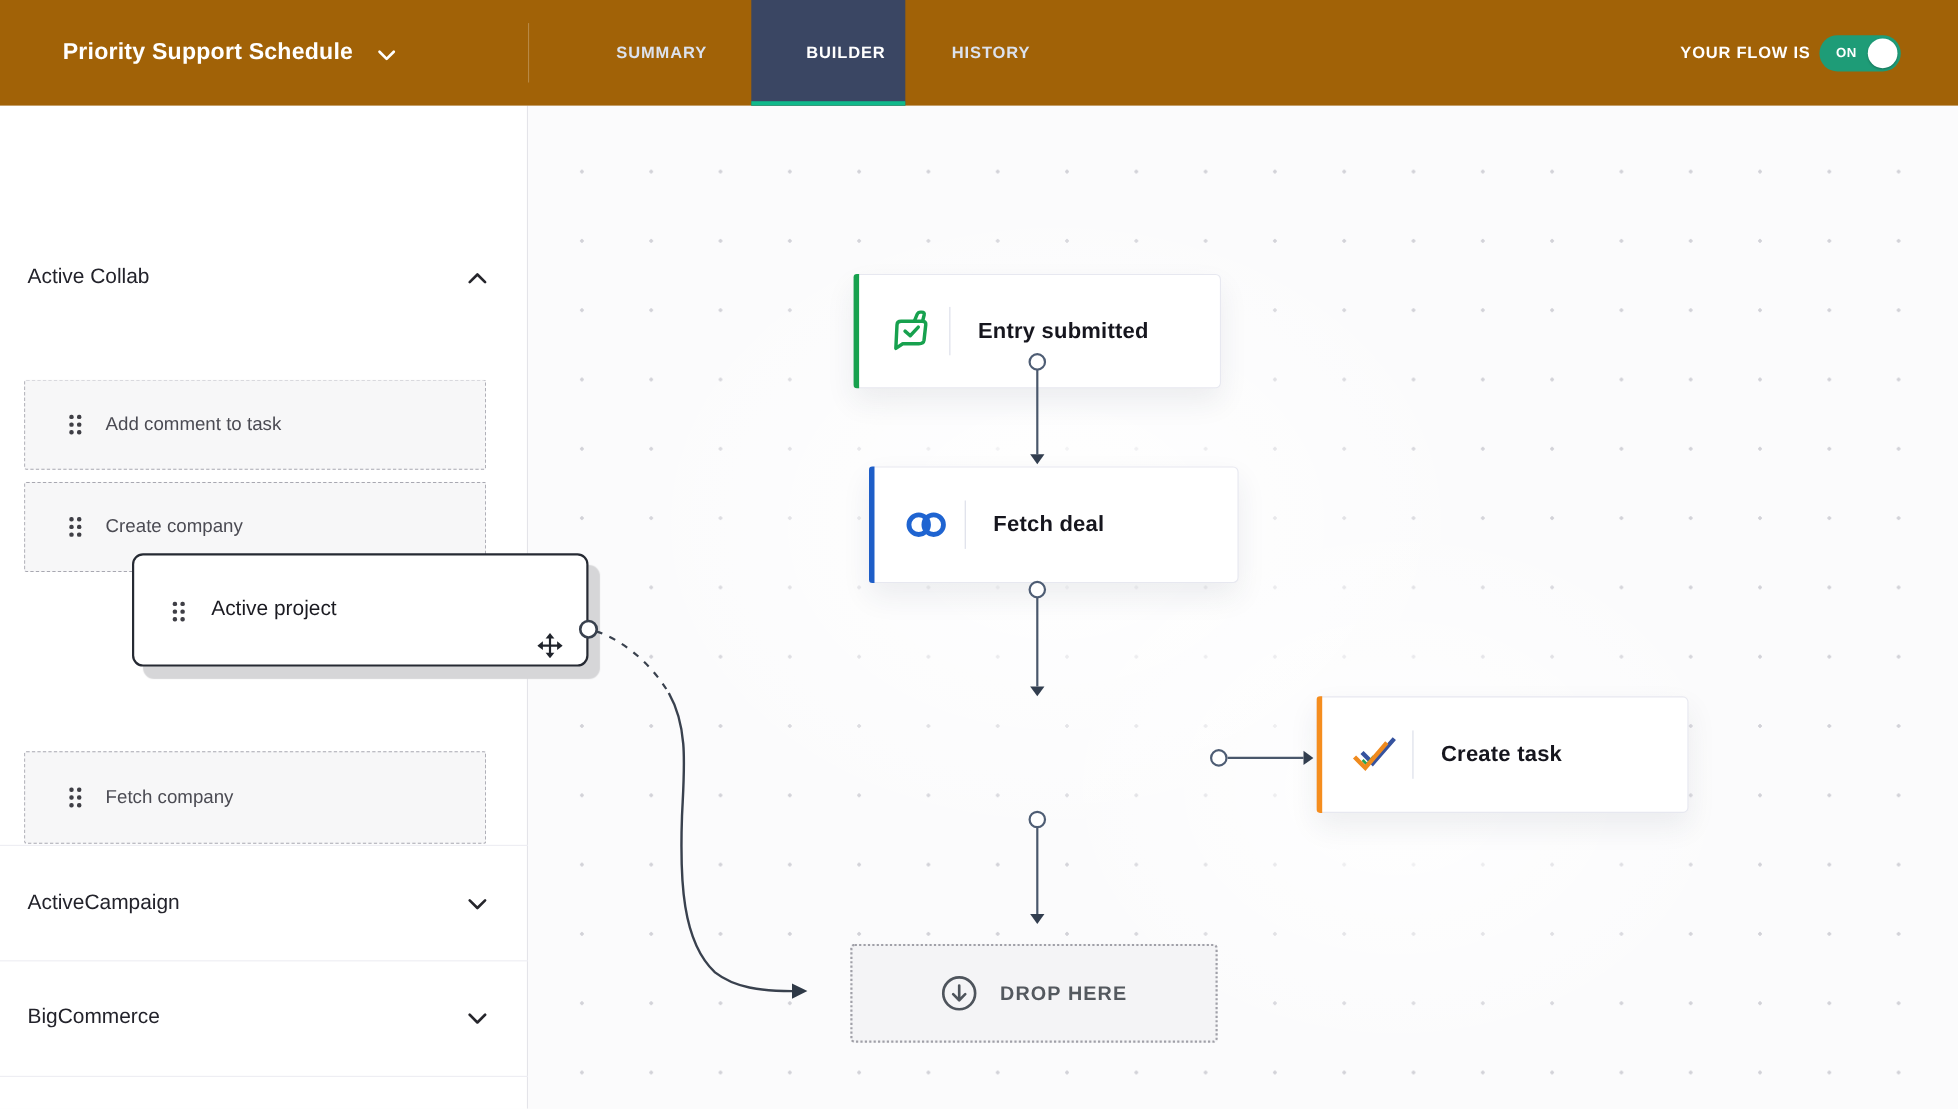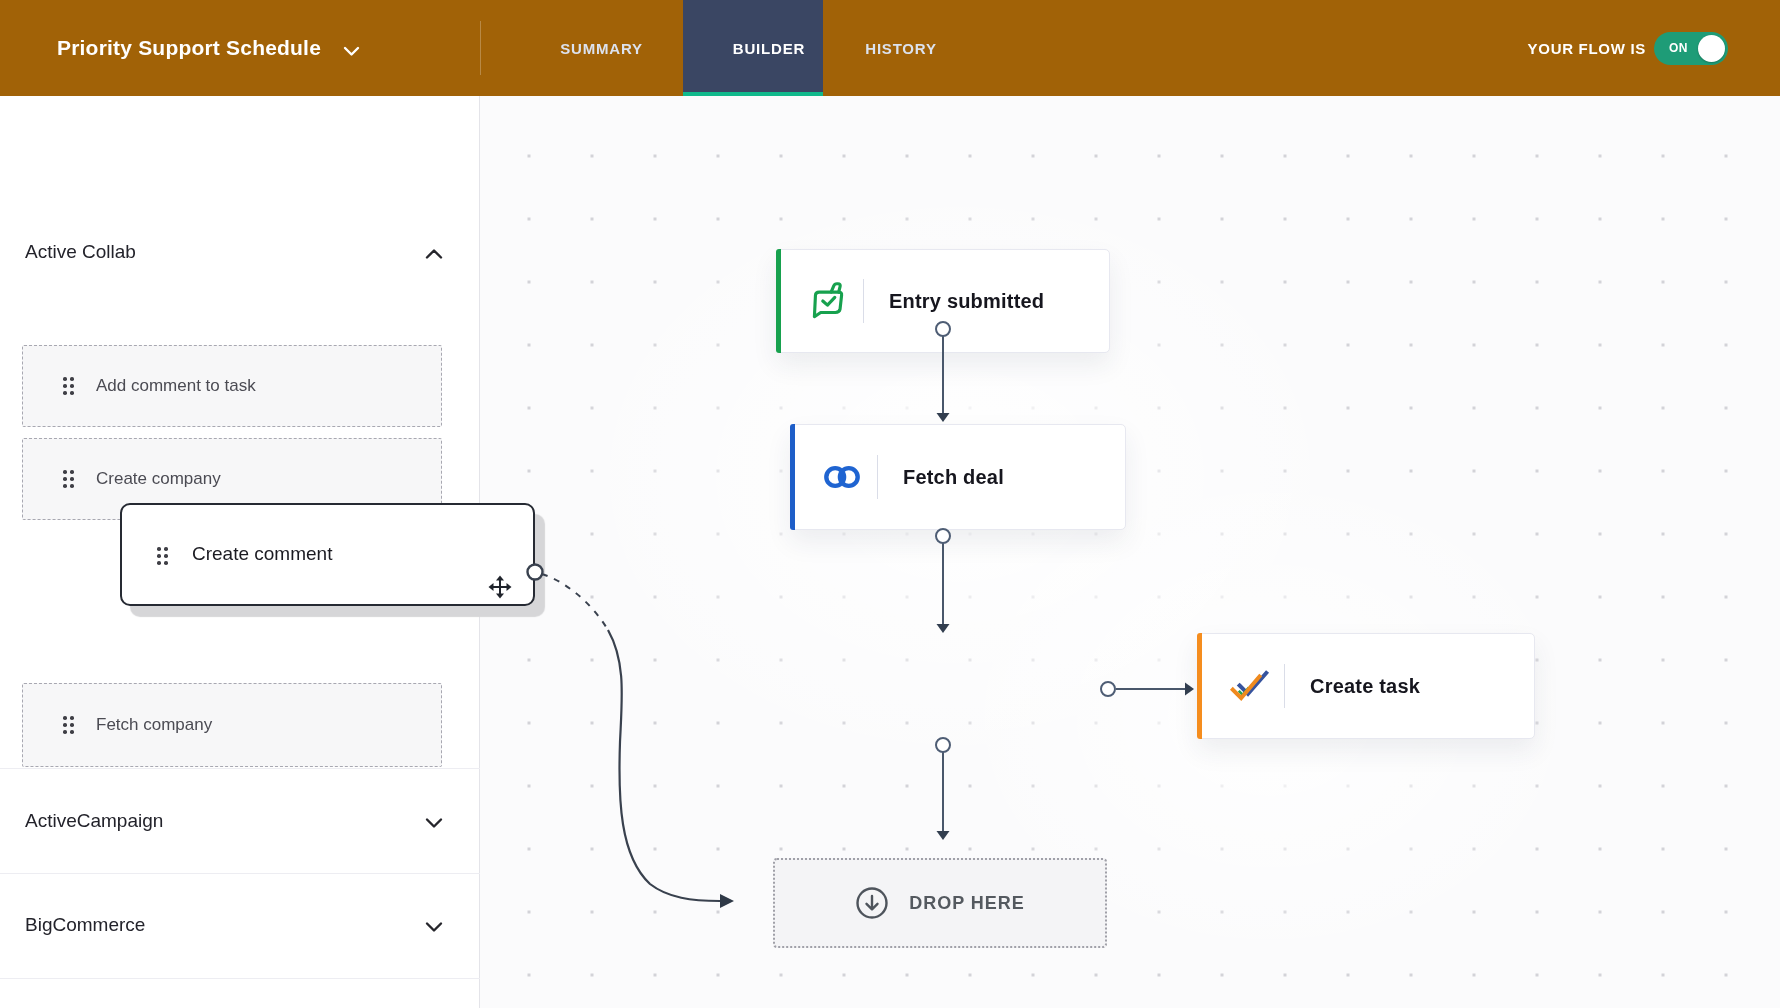--- a/index.html
+++ b/index.html
@@ -201,21 +201,21 @@
 
   <div class="floating-card">
     <span class="handle">
         <i></i>
         <i></i>
         <i></i>
         <i></i>
         <i></i>
         <i></i>
       </span>
-    <span class="card-label">Create comment</span>
+    <span class="card-label">Active project</span>
     <span class="move-icon">
       <svg viewBox="0 0 24 24" width="24" height="24">
         <path d="M12 4 V20 M4 12 H20" stroke="#20242C" stroke-width="2"></path>
         <polygon points="8,5.5 16,5.5 12,0.5" fill="#20242C"></polygon>
         <polygon points="8,18.5 16,18.5 12,23.5" fill="#20242C"></polygon>
         <polygon points="5.5,8 5.5,16 0.5,12" fill="#20242C"></polygon>
         <polygon points="18.5,8 18.5,16 23.5,12" fill="#20242C"></polygon>
       </svg>
     </span>
   </div>

